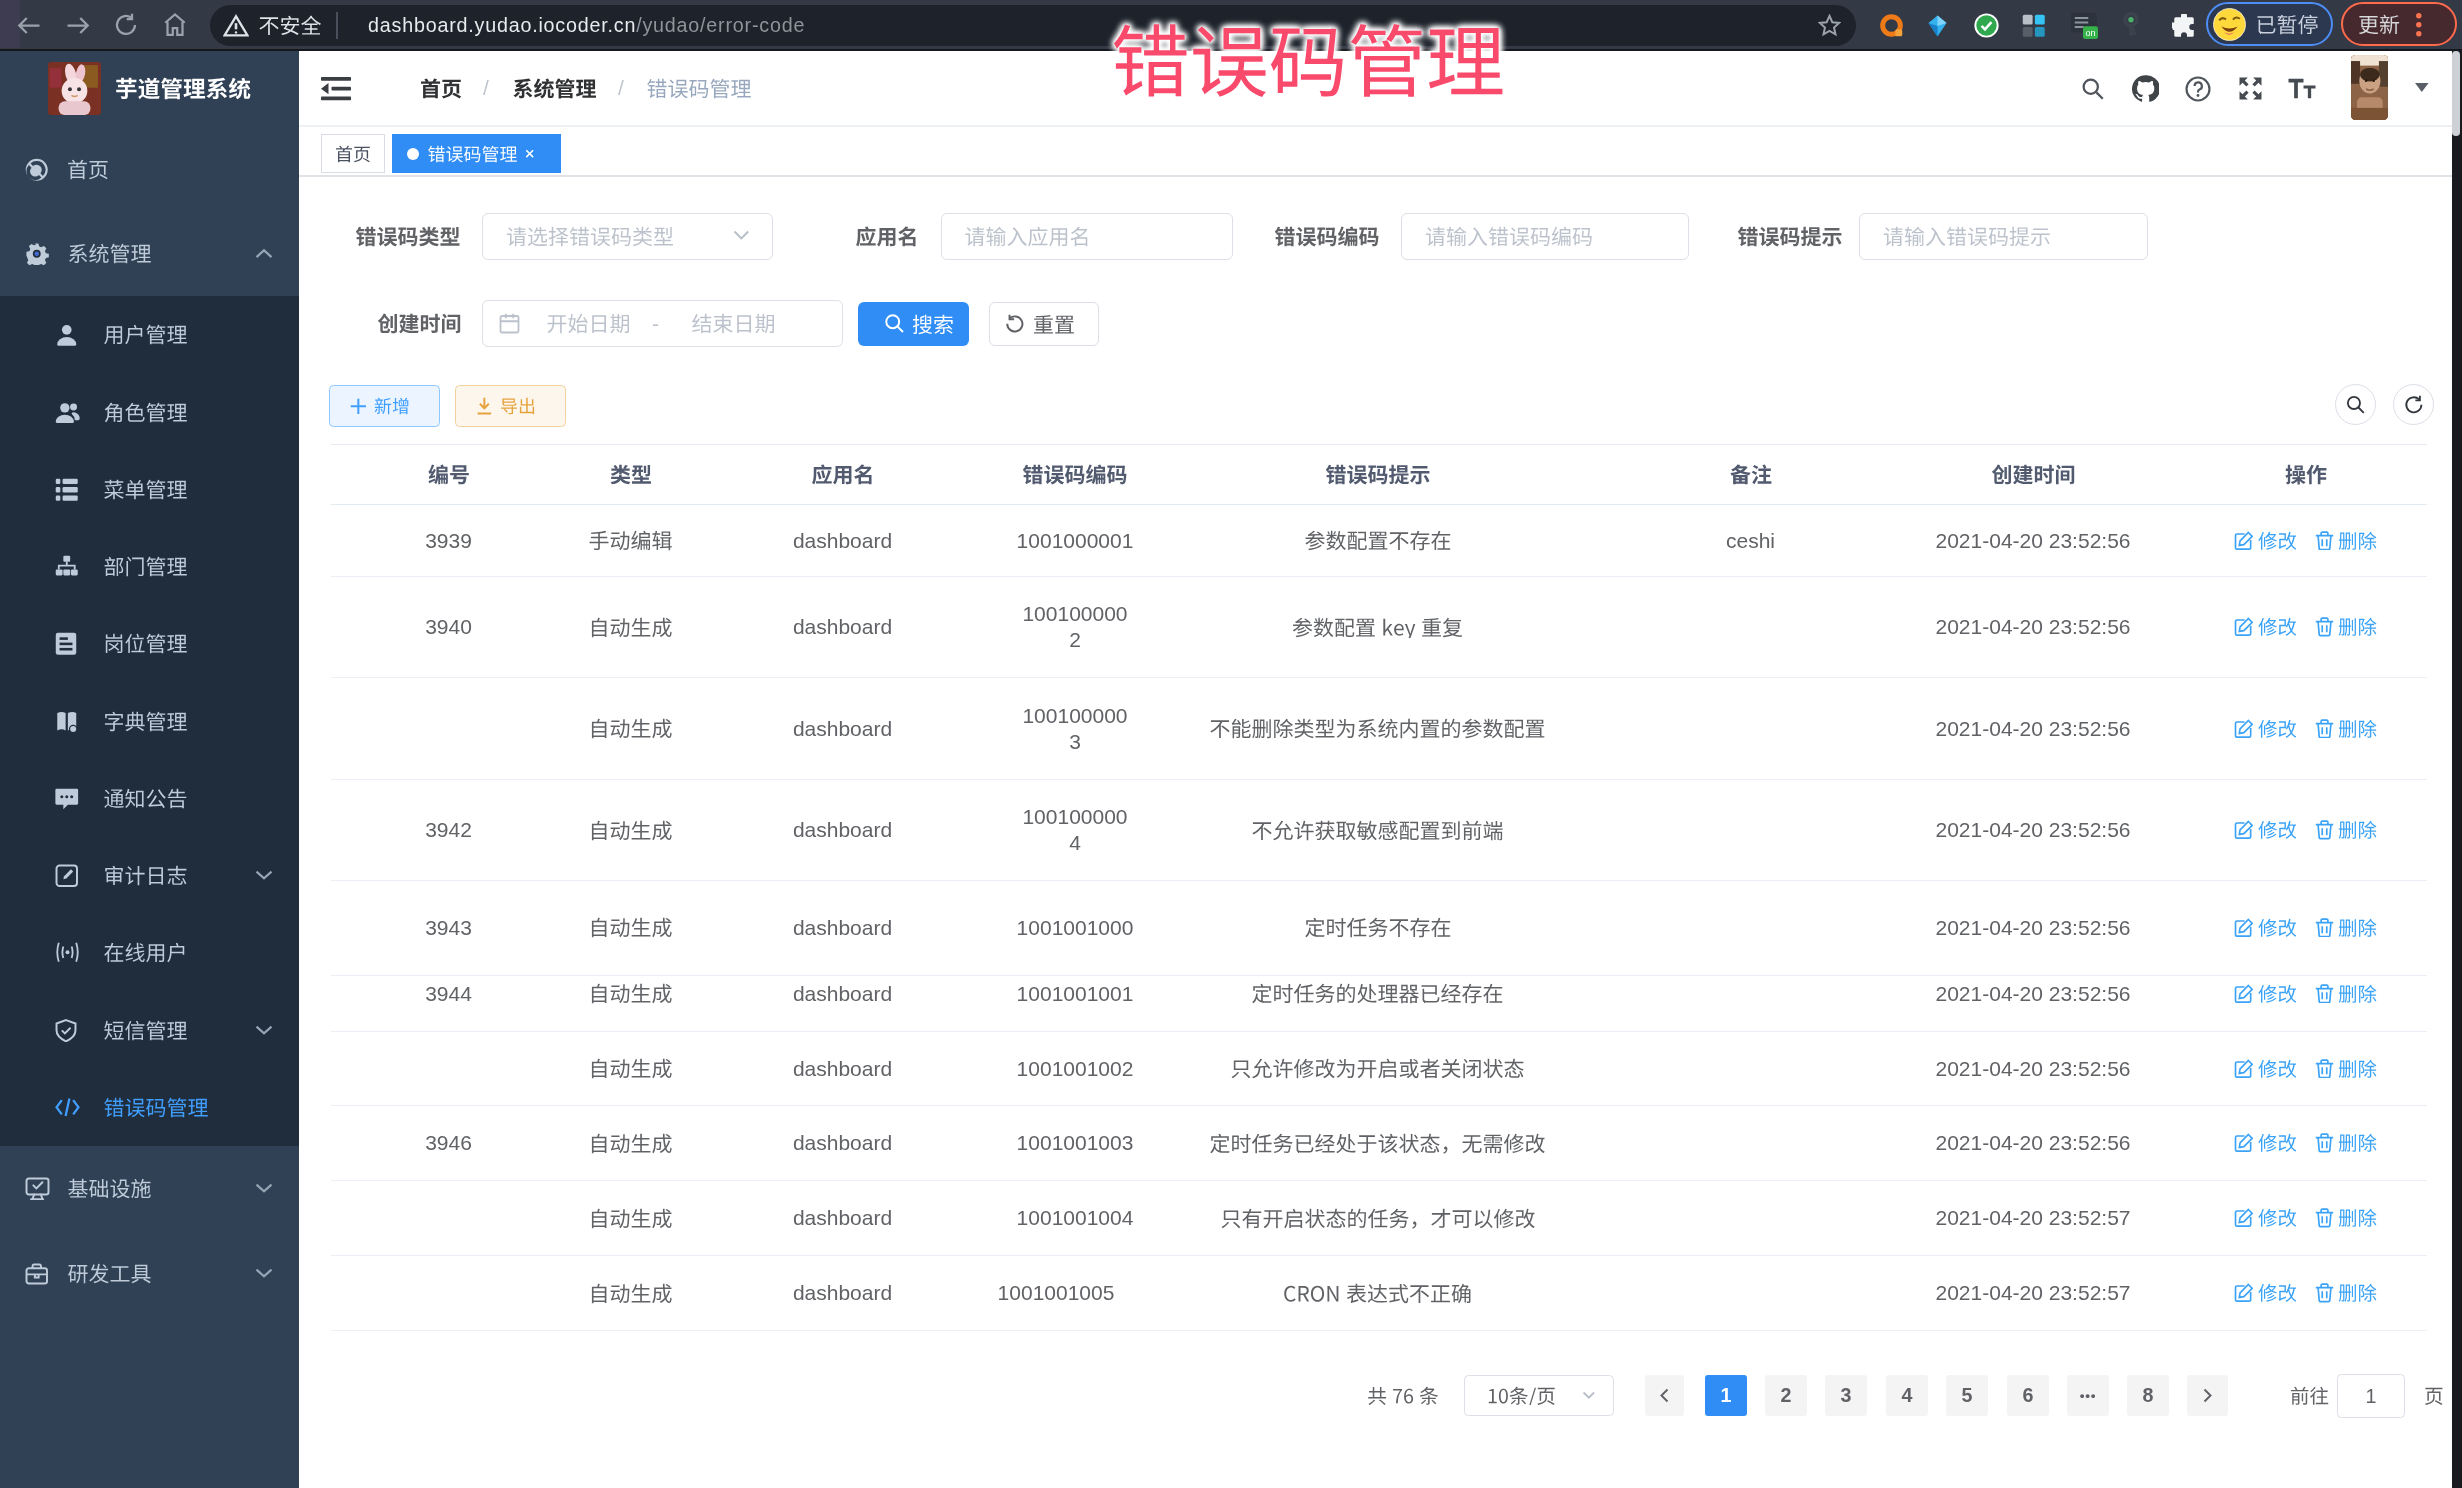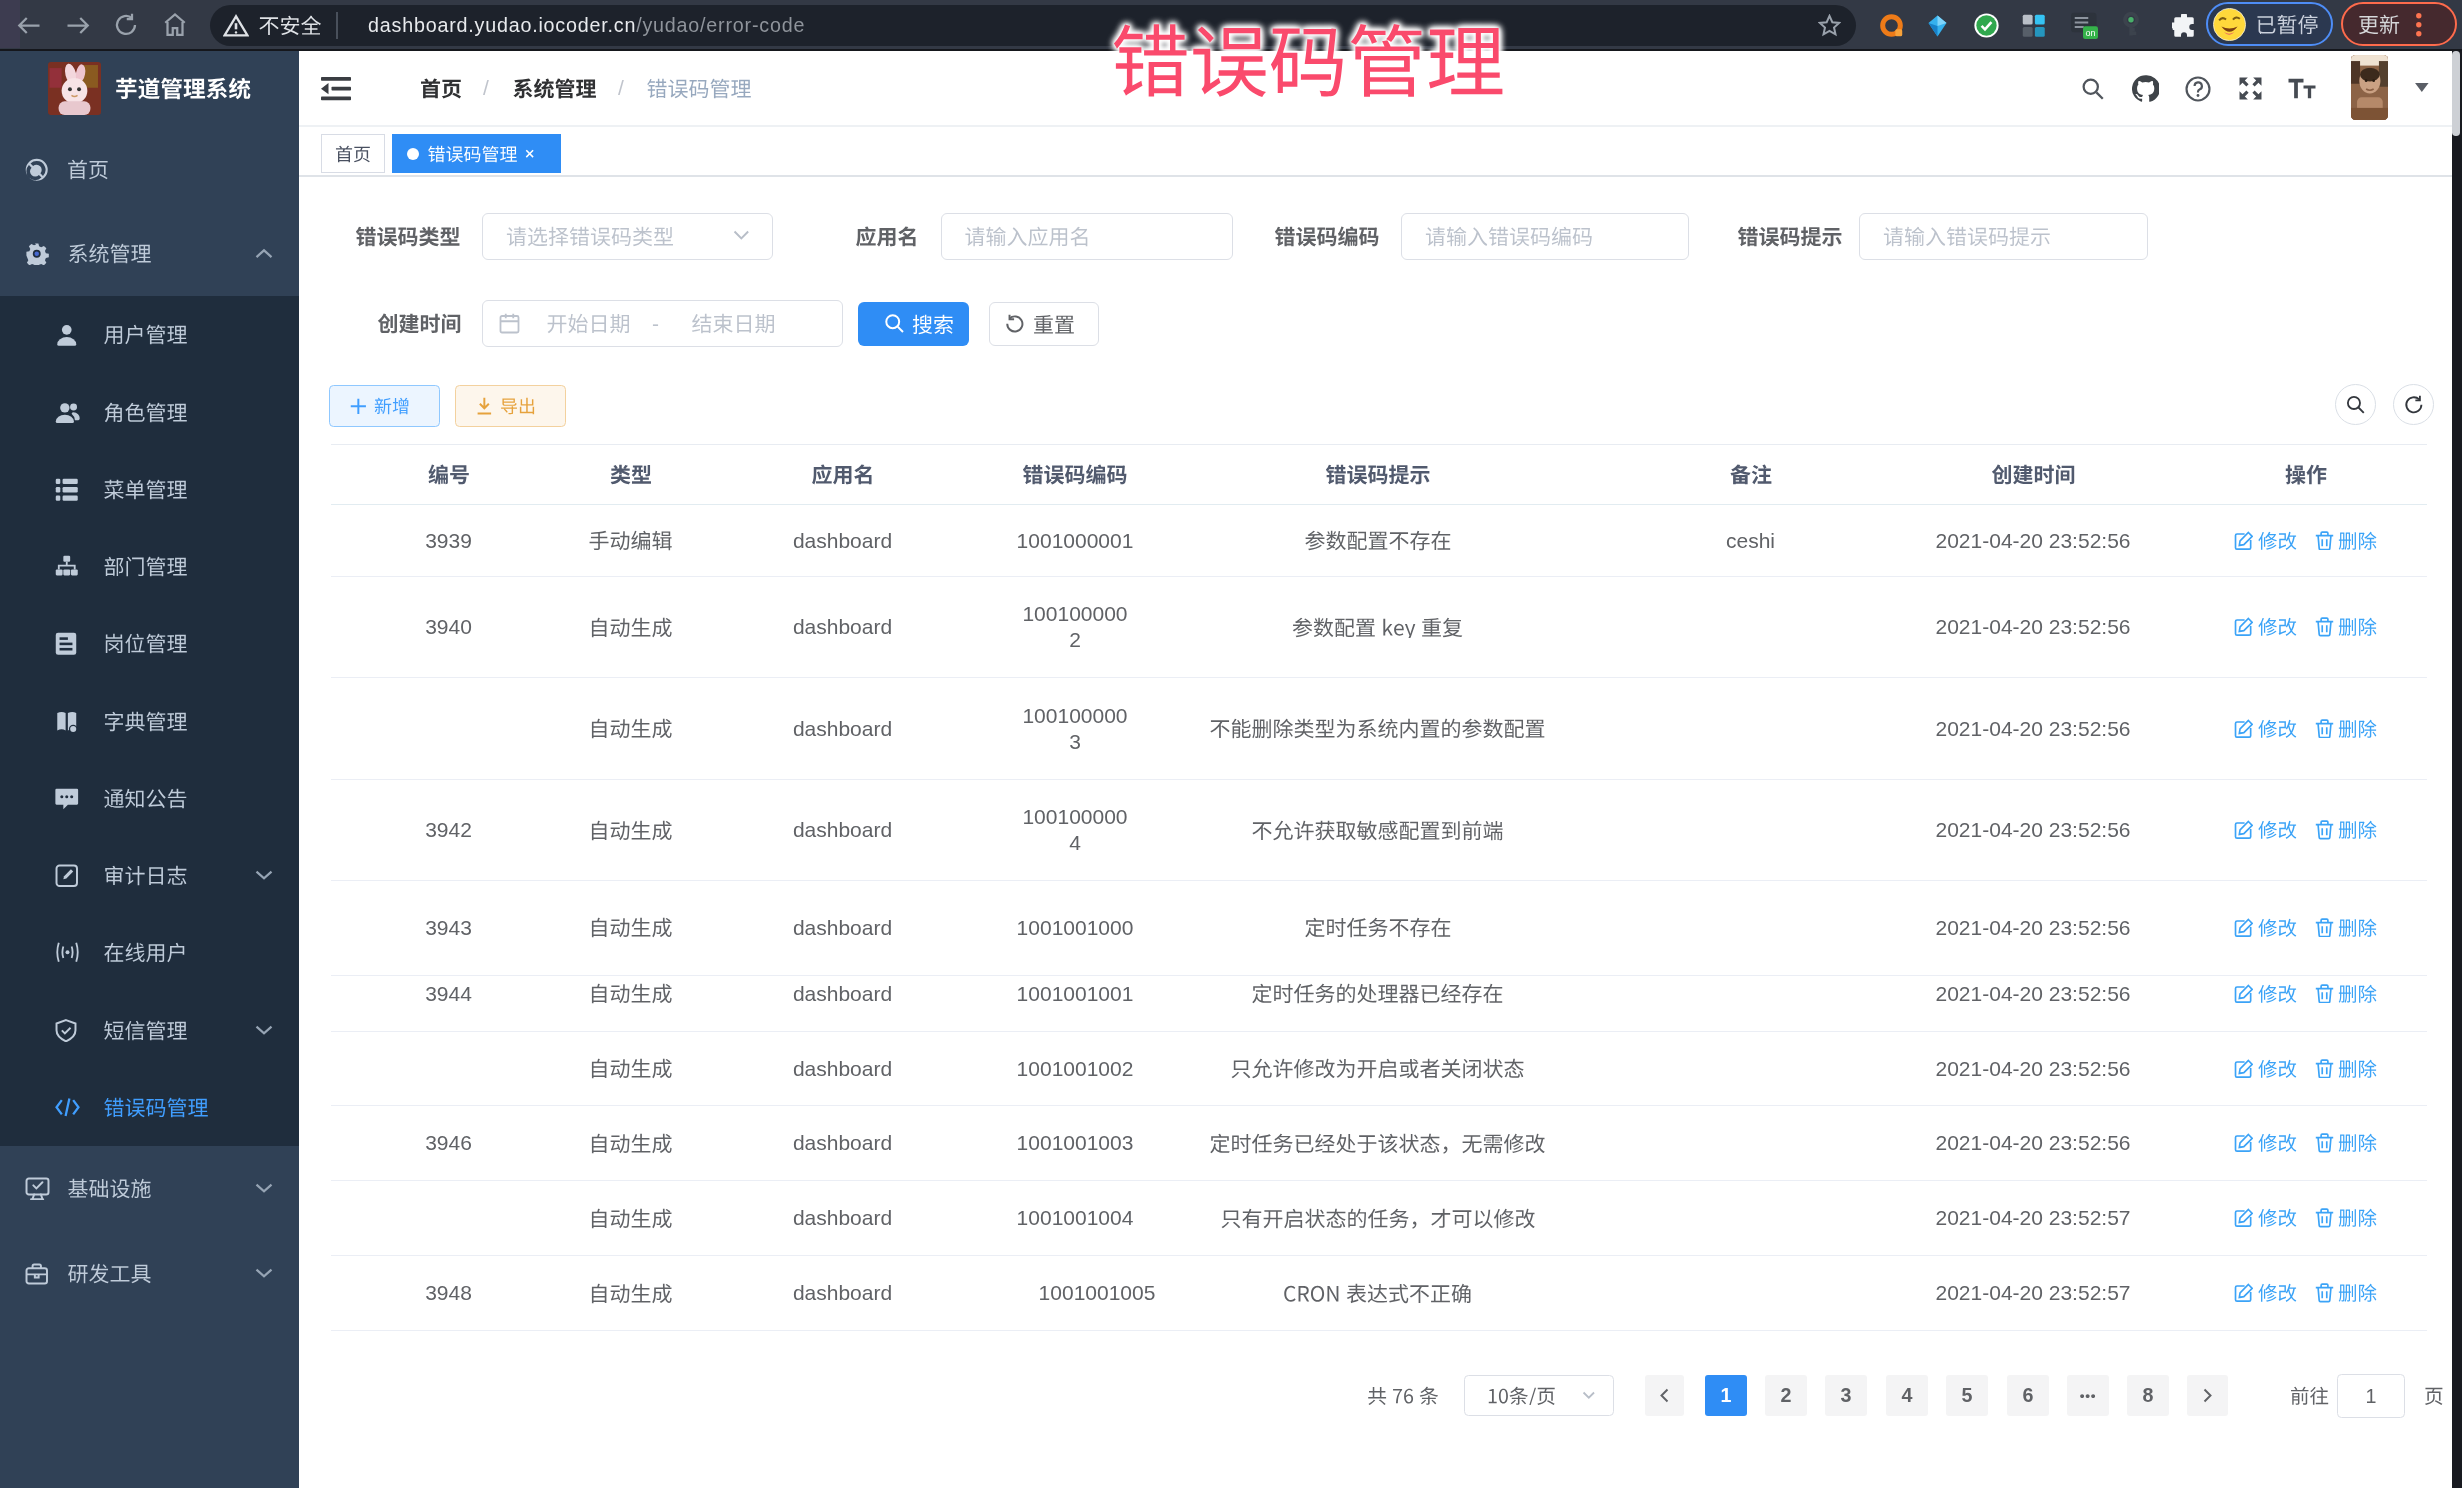--- a/index.html
+++ b/index.html
@@ -1220,35 +1220,32 @@
           <path d="M1 6h23M8 6V3q0-1.5 1.5-1.5h6Q17 1.5 17 3v3M4 6l1.5 17q.1 1.5 1.6 1.5h10.8q1.5 0 1.6-1.5L21 6M9.5 11v9M15.5 11v9"></path>
         </svg>
         <svg class="z" style="width:39px;height:19.7px;" viewBox="0 -880 2000 1000" fill="#3ba3f7">
           <use href="#gR5220" x="0"></use>
           <use href="#gR9664" x="1000"></use>
         </svg>
       </div>
     </div>
   </div>
 <div class="a" style="left:331px;top:1256px;width:2096px;height:75px;border-bottom:1.5px solid #ebeef5">
-    <div class="cell" style="left:0px;width:235px">
-      <span class="num">3948</span>
-    </div>
     <div class="cell" style="left:235px;width:129px">
       <svg class="z" style="width:85px;height:21px;" viewBox="0 -880 4000 1000" fill="#606266">
         <use href="#gR81ea" x="0"></use>
         <use href="#gR52a8" x="1000"></use>
         <use href="#gR751f" x="2000"></use>
         <use href="#gR6210" x="3000"></use>
       </svg>
     </div>
     <div class="cell" style="left:364px;width:295px">
       <span class="num">dashboard</span>
     </div>
-    <div class="cell" style="left:681px;width:170px">
+    <div class="cell" style="left:640px;width:170px">
       <span class="num" style="line-height:26px">1001001005</span>
     </div>
     <div class="cell" style="left:829px;width:435px">
       <svg class="z" style="width:191px;height:21px;" viewBox="0 -880 8998 1000" fill="#606266">
         <use href="#gR0043" x="0"></use>
         <use href="#gR0052" x="638"></use>
         <use href="#gR004f" x="1273"></use>
         <use href="#gR004e" x="2015"></use>
         <use href="#gR8868" x="2998"></use>
         <use href="#gR8fbe" x="3998"></use>

